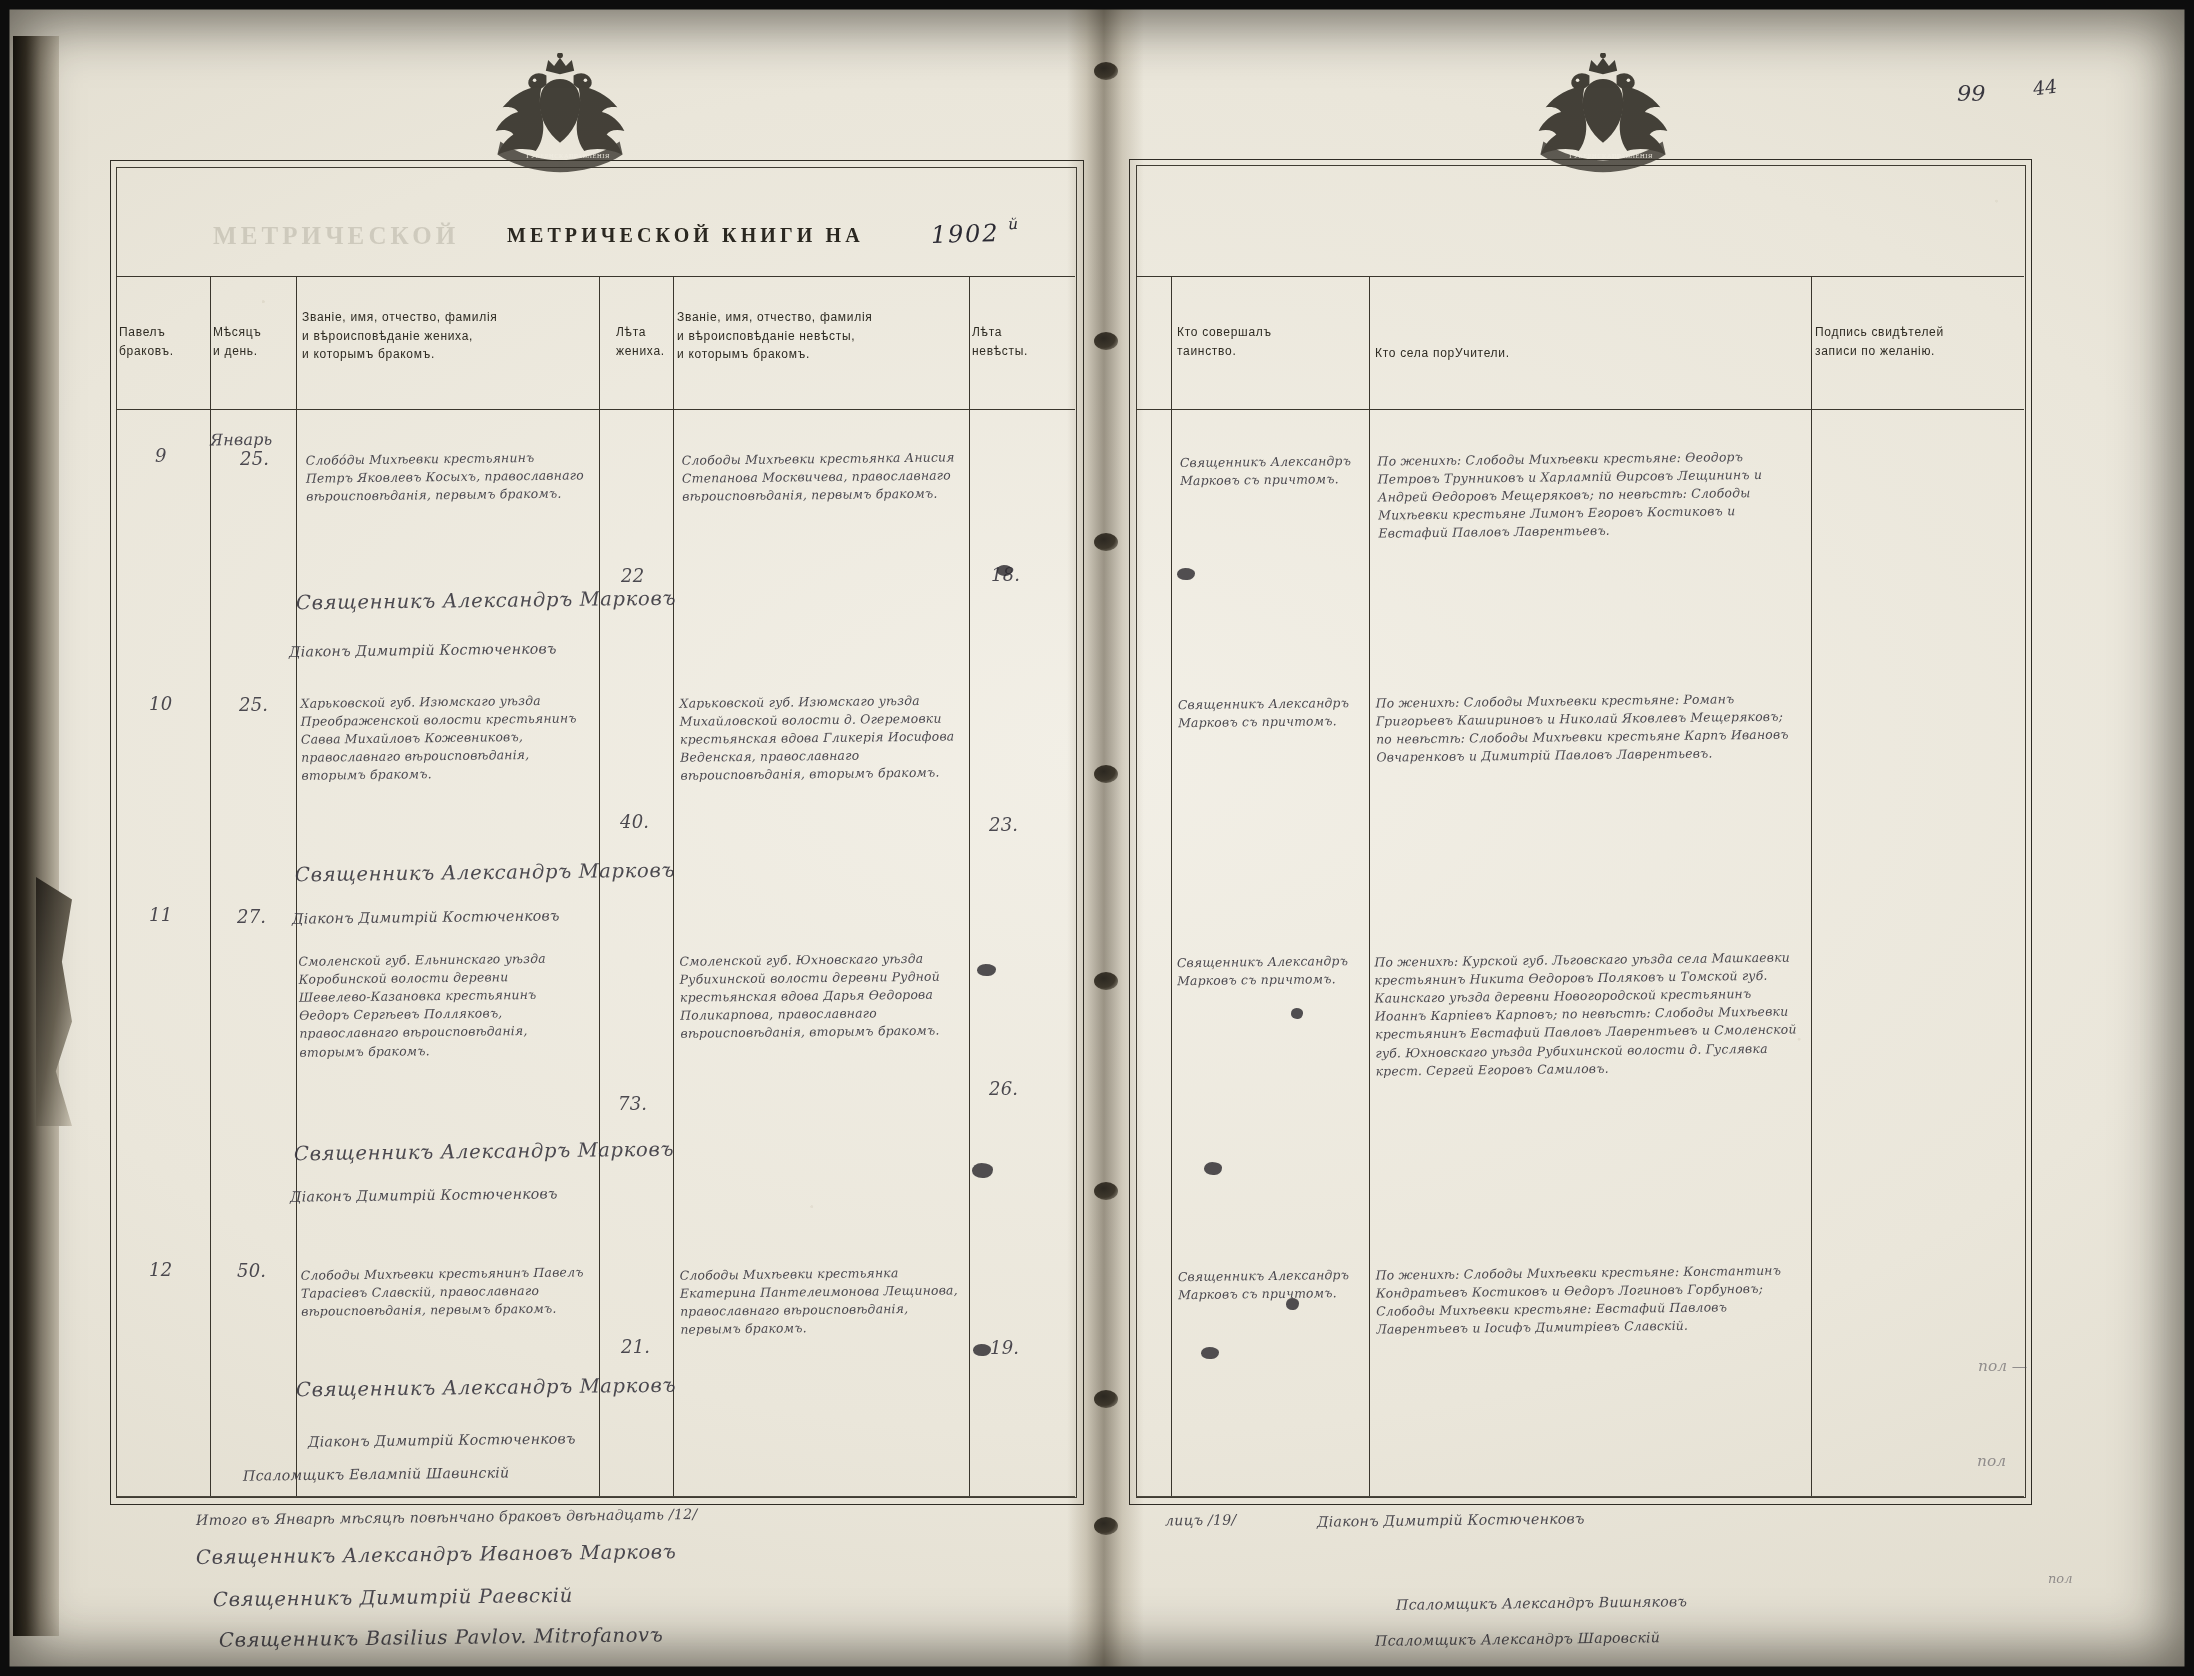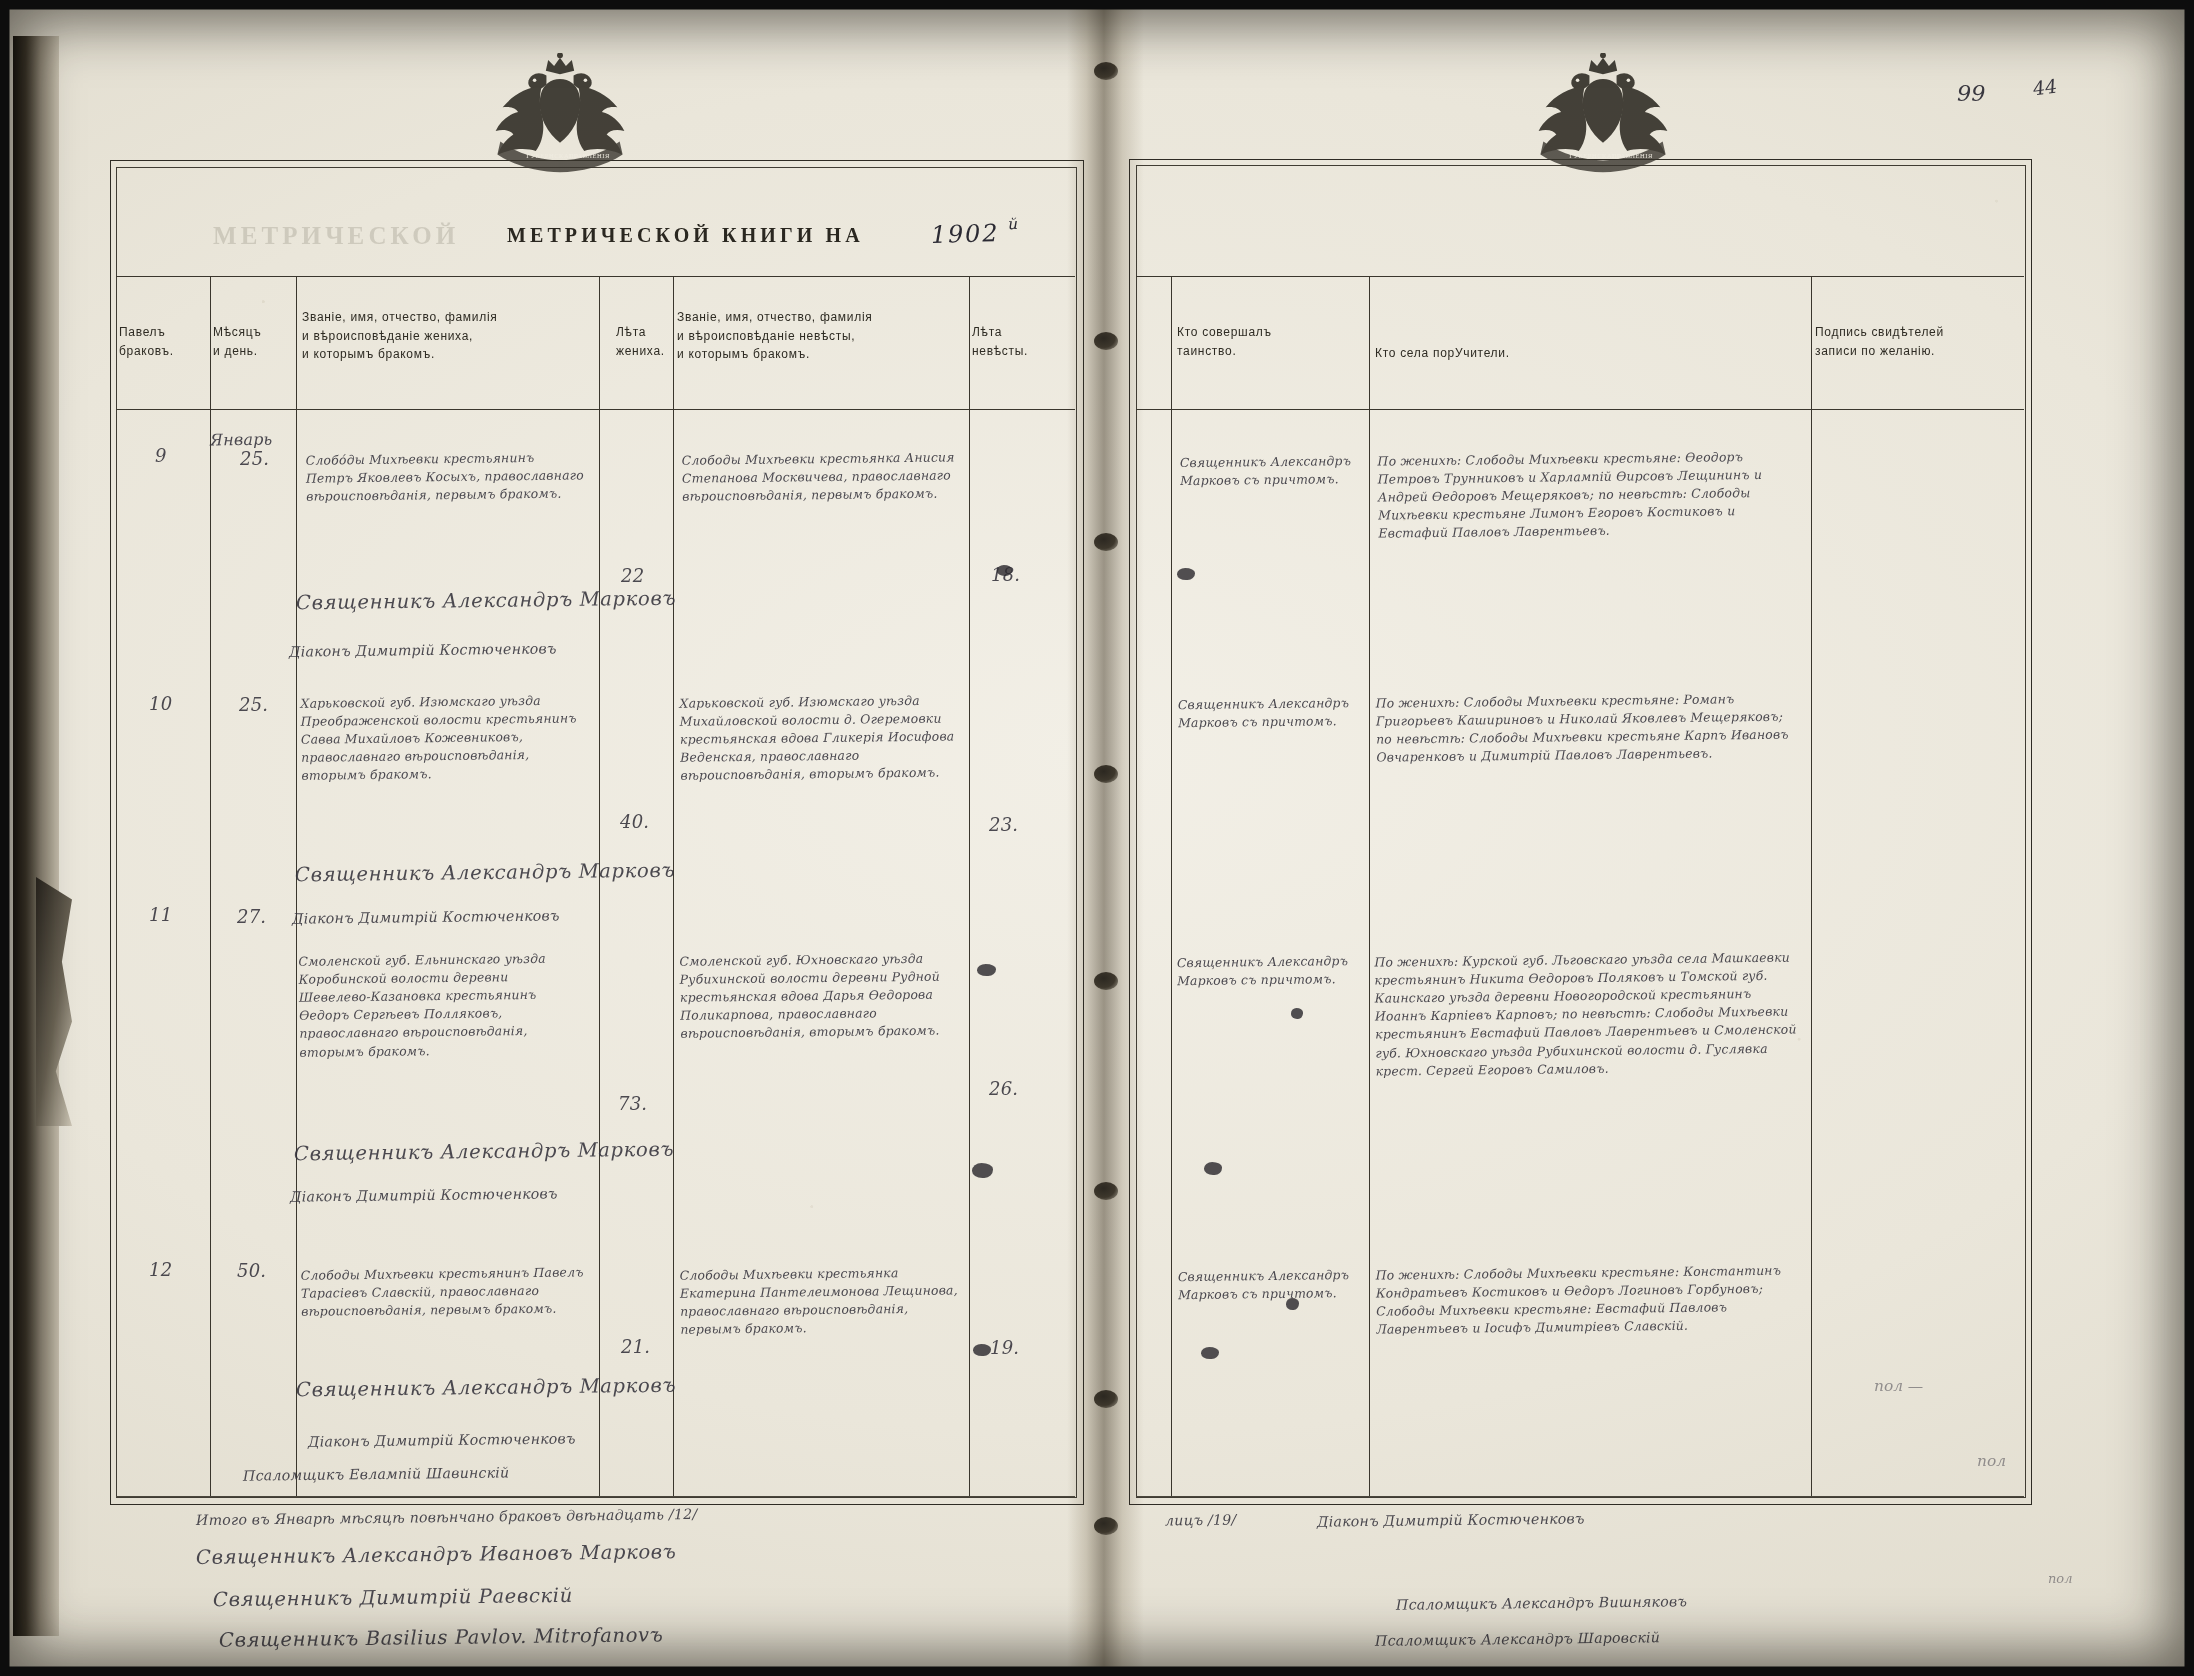--- a/index.html
+++ b/index.html
@@ -389,21 +389,21 @@
   <div class="hand md tilt2" style="left:1165px; top:1510px;">лицъ /19/</div>
   <div class="hand md tilt2" style="left:1317px; top:1510px;">Діаконъ Димитрій Костюченковъ</div>
 
   <div class="hand sig tilt2" style="left:196px; top:1541px;">Священникъ Александръ Ивановъ Марковъ</div>
   <div class="hand sig tilt2" style="left:213px; top:1584px;">Священникъ Димитрій Раевскій</div>
   <div class="hand sig tilt2" style="left:219px; top:1624px;">Священникъ Basilius Pavlov. Mitrofanovъ</div>
 
   <div class="hand md tilt2" style="left:1396px; top:1593px;">Псаломщикъ Александръ Вишняковъ</div>
   <div class="hand md tilt2" style="left:1375px; top:1629px;">Псаломщикъ Александръ Шаровскій</div>
 
-  <div class="margin-mark" style="left:1874px; top:1357px;margin-top:20px;">пол —</div>
+  <div class="margin-mark" style="left:1978px; top:1357px;">пол —</div>
   <div class="margin-mark" style="left:1977px; top:1452px;">пол</div>
   <div class="margin-mark" style="left:2048px; top:1571px; font-size:13px;">пол</div>
 
   <div class="blot" style="left:997px; top:565px; width:15.4px; height:10.7px;"></div>
   <div class="blot" style="left:1177px; top:568px; width:18px; height:12px;"></div>
   <div class="blot" style="left:977px; top:964px; width:19px; height:12px;"></div>
   <div class="blot" style="left:972px; top:1163px; width:21.3px; height:15.4px;"></div>
   <div class="blot" style="left:1204px; top:1162px; width:18px; height:13px;"></div>
   <div class="blot" style="left:973px; top:1344px; width:18px; height:12px;"></div>
   <div class="blot" style="left:1201px; top:1347px; width:18px; height:12px;"></div>

